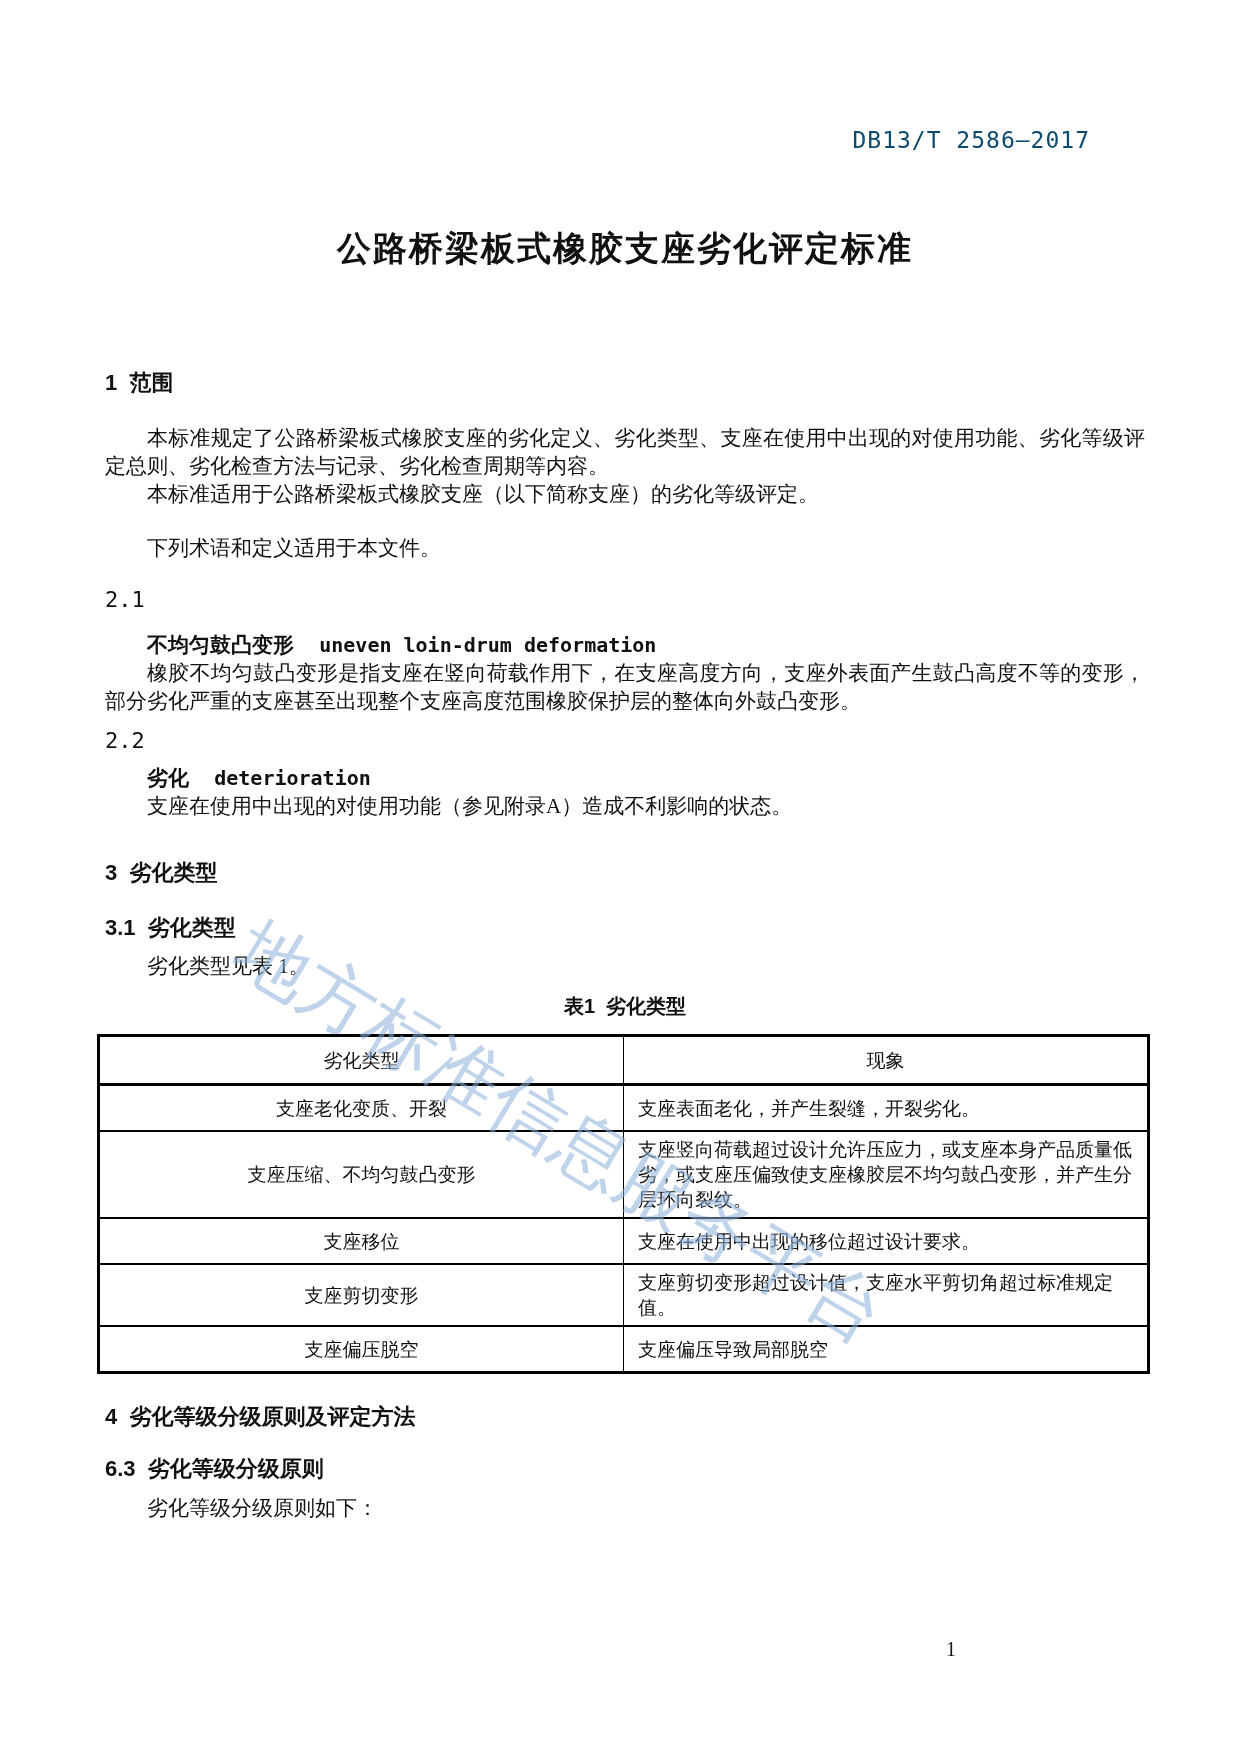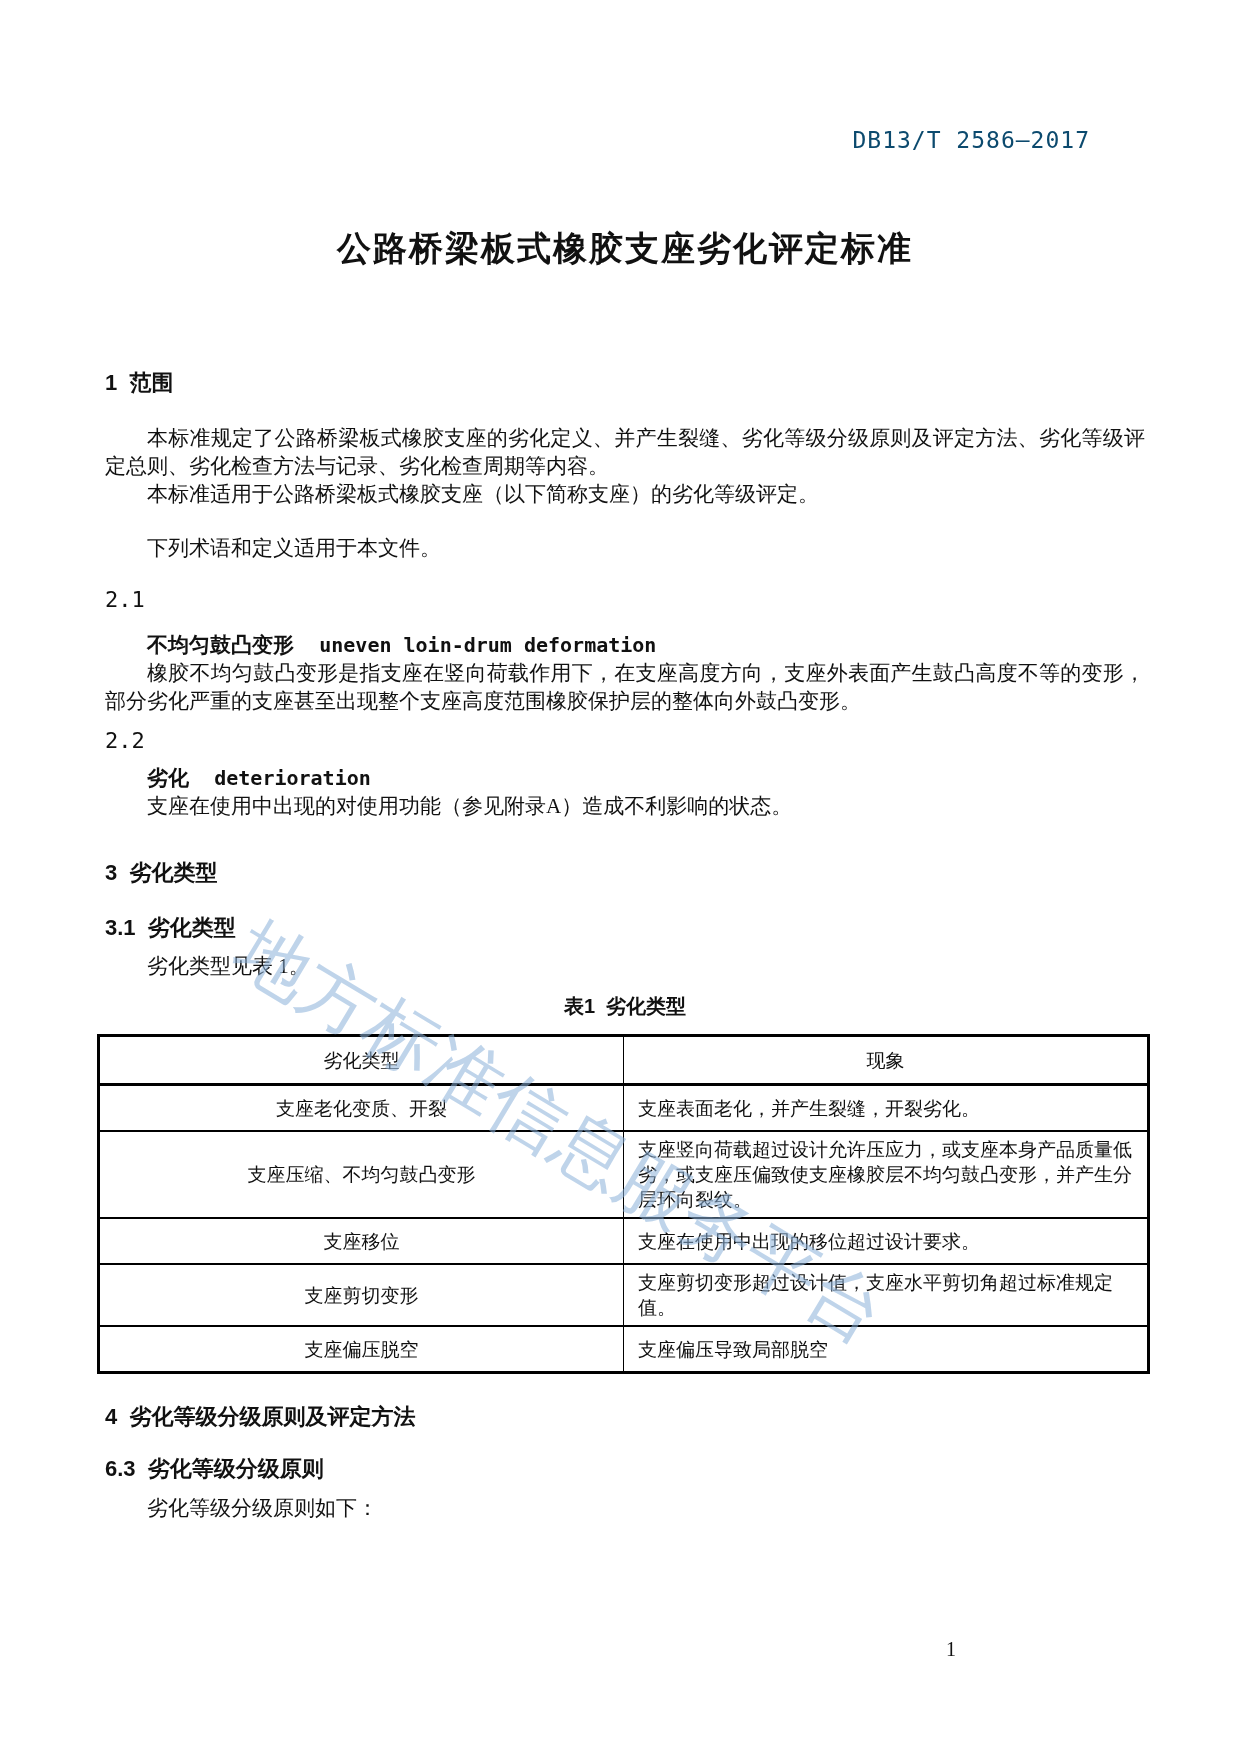--- a/index.html
+++ b/index.html
@@ -156,21 +156,21 @@
 
   <div class="watermark">地方标准信息服务平台</div>
 
   <div class="content">
 
     <div class="doc-code">DB13/T 2586—2017</div>
 
     <div class="title">公路桥梁板式橡胶支座劣化评定标准</div>
 
     <div class="sec s1">1  范围</div>
-    <p class="para gap26">本标准规定了公路桥梁板式橡胶支座的劣化定义、并产生裂缝、劣化等级分级原则及评定方法、劣化等级评定总则、劣化检查方法与记录、劣化检查周期等内容。</p>
+    <p class="para gap26">本标准规定了公路桥梁板式橡胶支座的劣化定义、劣化类型、支座在使用中出现的对使用功能、劣化等级评定总则、劣化检查方法与记录、劣化检查周期等内容。</p>
     <p class="para">本标准适用于公路桥梁板式橡胶支座（以下简称支座）的劣化等级评定。</p>
 
     <p class="para gap26">下列术语和定义适用于本文件。</p>
 
     <div class="clause-num c21">2.1</div>
     <div class="term-line">
       <span class="term-zh">不均匀鼓凸变形</span>
       <span class="term-en">uneven loin-drum deformation</span>
     </div>
     <p class="para">橡胶不均匀鼓凸变形是指支座在竖向荷载作用下，在支座高度方向，支座外表面产生鼓凸高度不等的变形，部分劣化严重的支座甚至出现整个支座高度范围橡胶保护层的整体向外鼓凸变形。</p>

